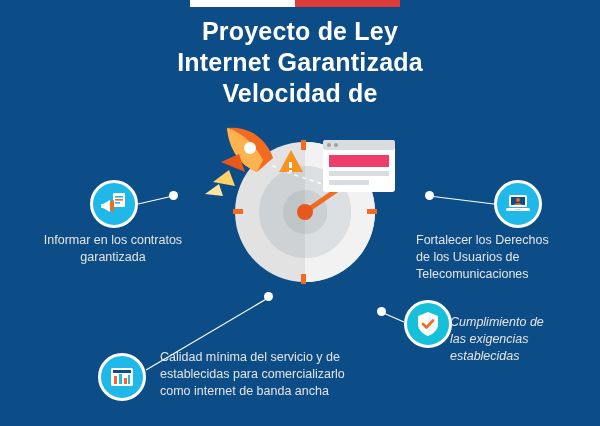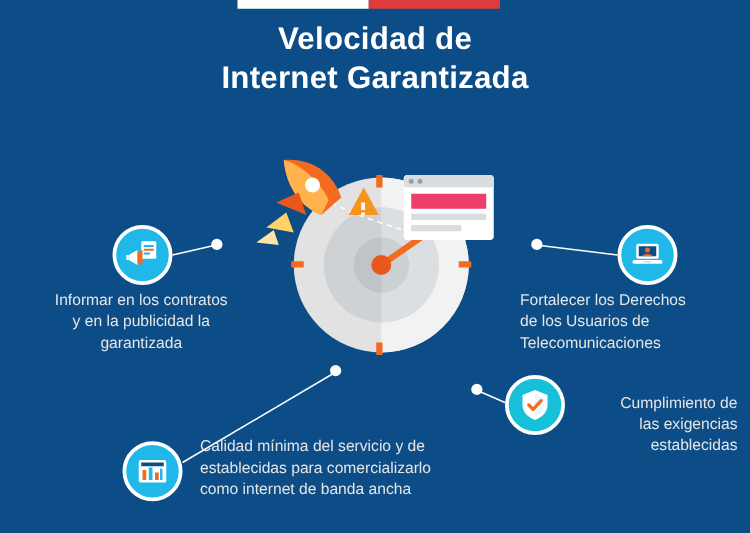--- a/index.html
+++ b/index.html
@@ -105,21 +105,22 @@
   #caption-derechos {
     left: 416px;
     top: 232px;
     width: 175px;
     text-align: left;
   }
   #caption-cumplimiento {
     left: 450px;
     top: 314px;
     width: 140px;
-    text-align: right;
+    text-align: left;
+    font-style: italic;
   }
   #caption-calidad {
     left: 160px;
     top: 349px;
     width: 230px;
   }
 
   
   #node-contratos    { left: 90px;  top: 180px; }
   #node-derechos     { left: 494px; top: 180px; }
@@ -135,22 +136,23 @@
 <body>
 
 <div class="flagbar">
   <div class="seg seg-blue"></div>
   <div class="seg seg-white"></div>
   <div class="seg seg-red"></div>
   <div class="seg seg-blue2"></div>
 </div>
 
 <div class="title">
+  <span class="line">Proyecto de Ley</span>
+  <span class="line">Internet Garantizada</span>
   <span class="line">Velocidad de</span>
-  <span class="line">Internet Garantizada</span>
 </div>
 
 <svg class="connectors" viewBox="0 0 600 426">
 
   <line x1="138" y1="204" x2="173" y2="196" stroke="#ffffff" stroke-width="1.2"></line>
 
   <line x1="494" y1="204" x2="429" y2="196" stroke="#ffffff" stroke-width="1.2"></line>
 
   <line x1="404" y1="322" x2="381" y2="312" stroke="#ffffff" stroke-width="1.2"></line>
 
@@ -245,21 +247,20 @@
     <rect x="6" y="13" width="3" height="8" fill="#f26b21"></rect>
     <rect x="11" y="11" width="3" height="10" fill="#1fb8e8"></rect>
     <rect x="16" y="15" width="3" height="6" fill="#f26b21"></rect>
     <rect x="20" y="12" width="2" height="9" fill="#1fb8e8"></rect>
   </svg>
 </div>
 <div class="dot" id="dot-calidad"></div>
 
 <div class="caption" id="caption-contratos">
   <span class="line">Informar en los contratos</span>
-  <span class="line">y en la publicidad la</span>
   <span class="line">garantizada</span>
 </div>
 
 <div class="caption" id="caption-derechos">
   <span class="line">Fortalecer los Derechos</span>
   <span class="line">de los Usuarios de</span>
   <span class="line">Telecomunicaciones</span>
 </div>
 
 <div class="caption" id="caption-cumplimiento">

